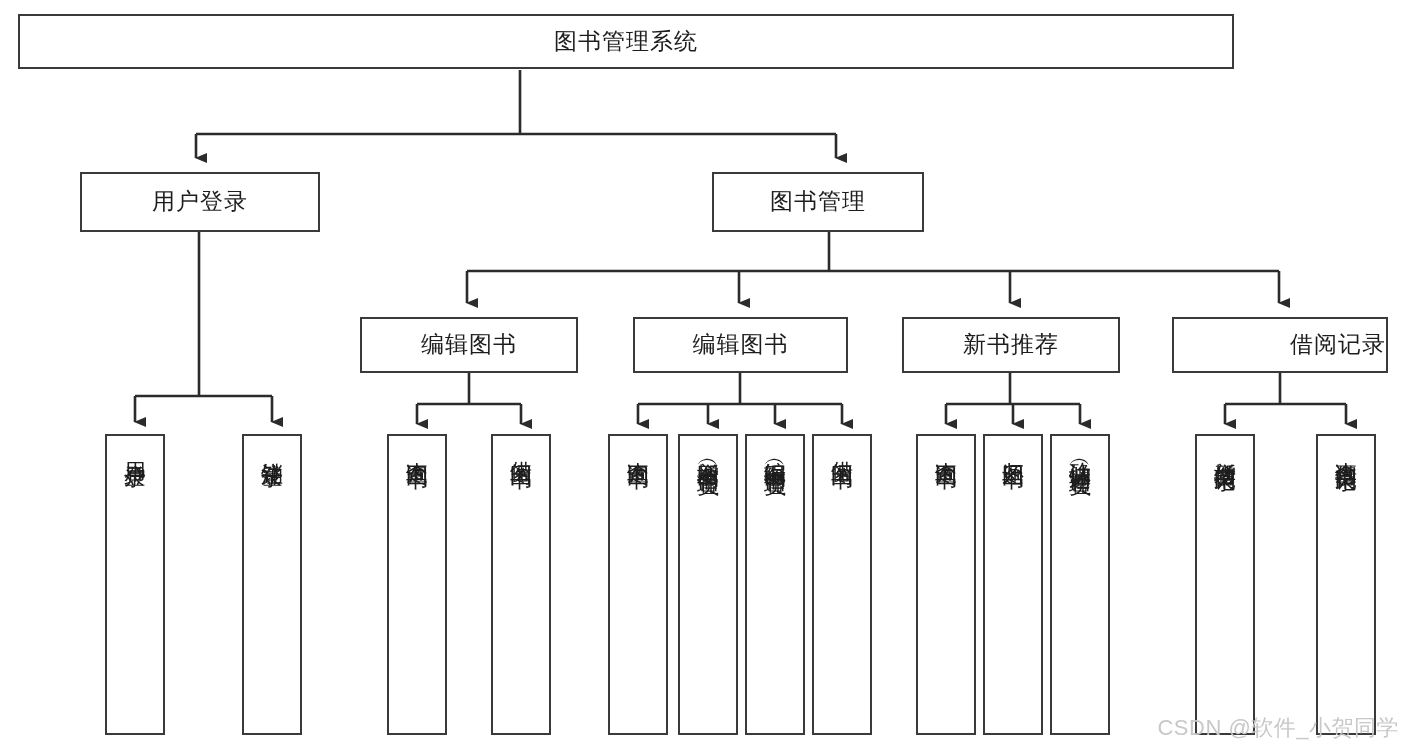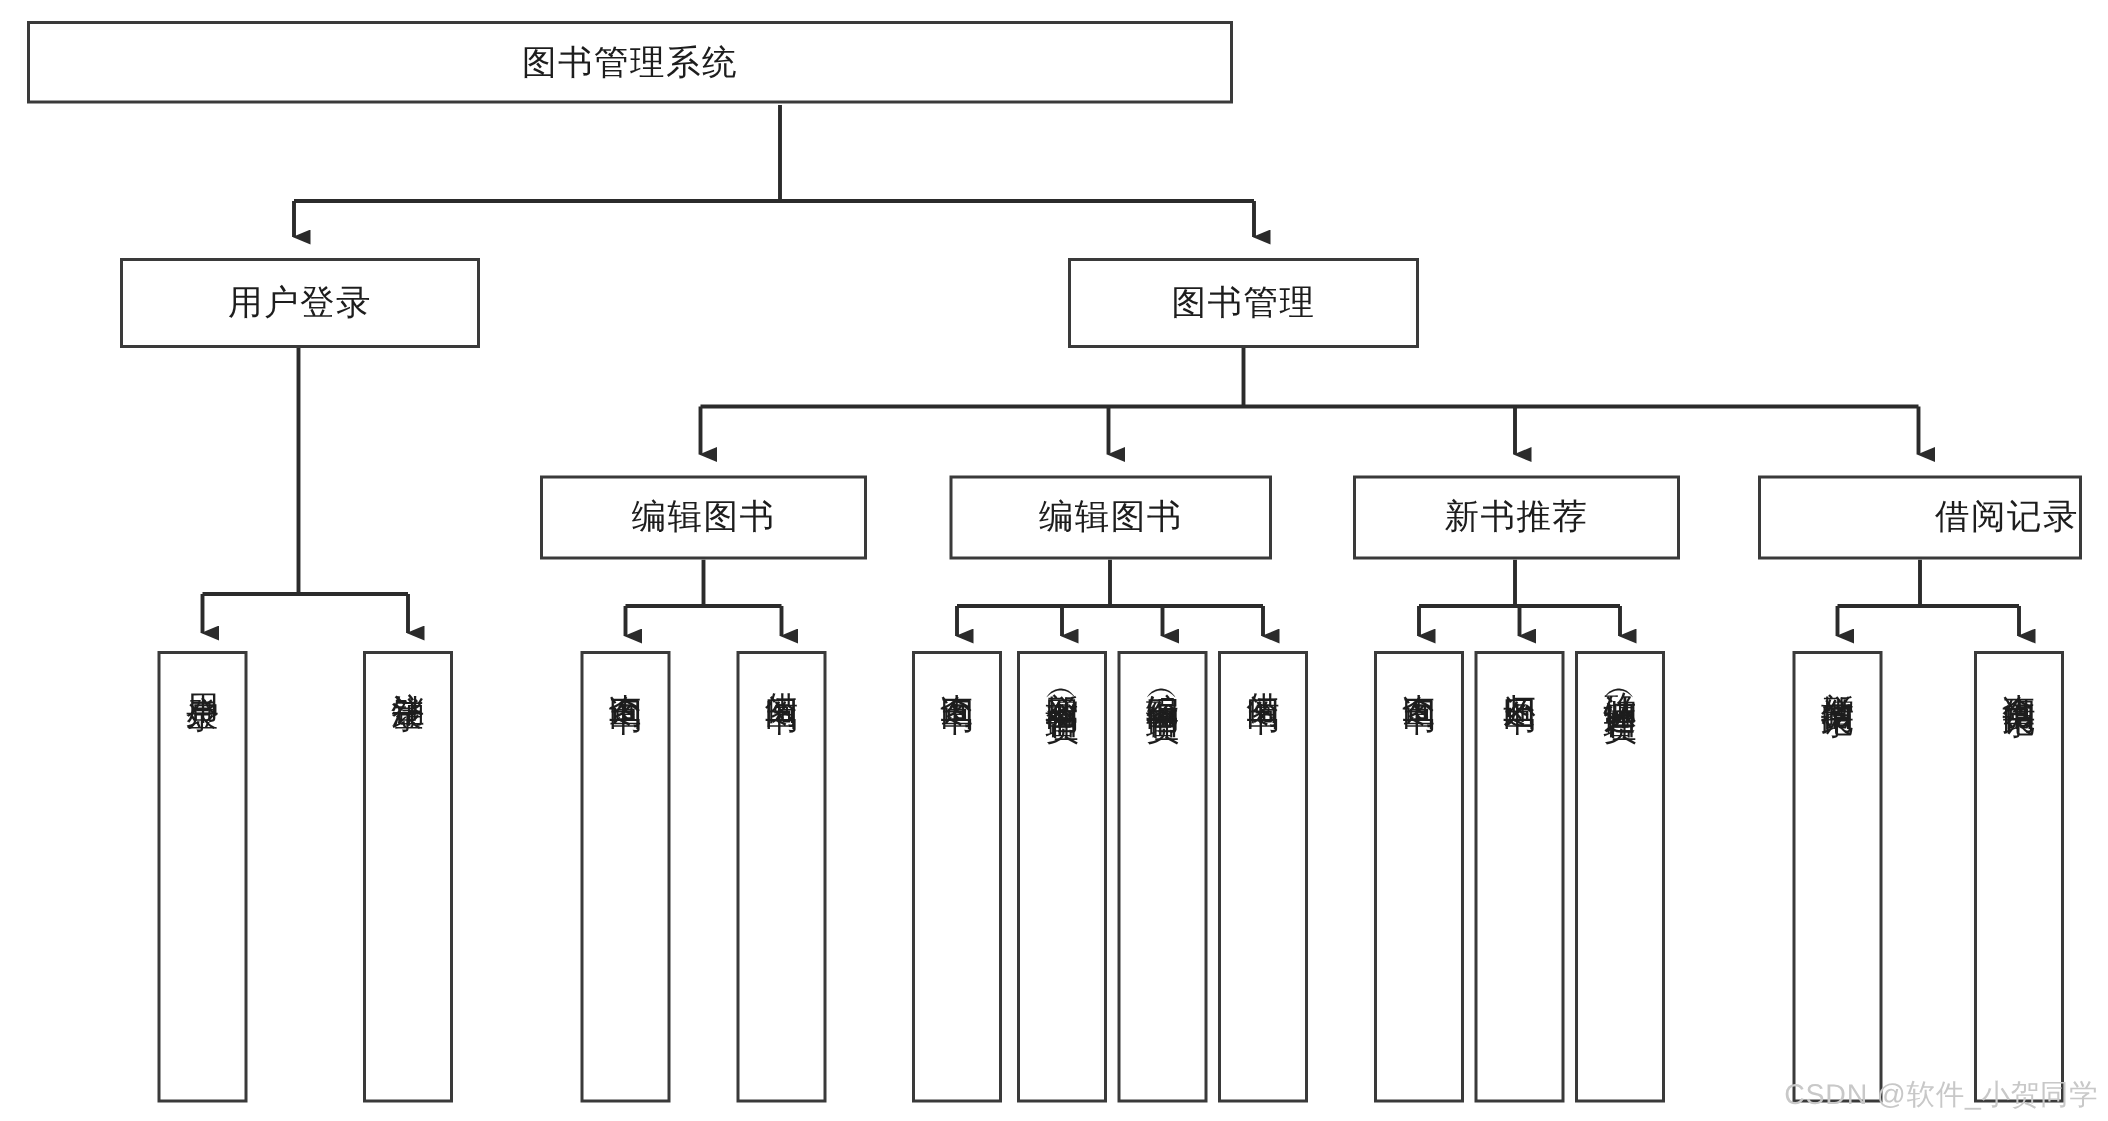--- a/index.html
+++ b/index.html
@@ -55,21 +55,21 @@
     font-size: 22px;
     line-height: 1.28;
     letter-spacing: 2px;
     color: #1d1d1d;
     white-space: nowrap;
   }
   .watermark {
     position: absolute;
     right: 6px;
     bottom: 4px;
-    font-size: 19px;
+    font-size: 22px;
     color: #c8c8c8;
     letter-spacing: 0.5px;
     z-index: 3;
     white-space: nowrap;
   }
 </style>
 </head>
 <body>
 
 <div id="canvas">
@@ -118,28 +118,28 @@
       <path d="M1013,404 L1013,424" marker-end="url(#arr)"></path>
       <path d="M1080,404 L1080,424" marker-end="url(#arr)"></path>
 
       <path d="M1280,373 L1280,404"></path>
       <path d="M1225,404 L1346,404"></path>
       <path d="M1225,404 L1225,424" marker-end="url(#arr)"></path>
       <path d="M1346,404 L1346,424" marker-end="url(#arr)"></path>
     </g>
   </svg>
 
-  <div class="node horiz root" style="left:18px; top:14px; width:804px; height:55px;">
+  <div class="node horiz root" style="left:18px; top:14px; width:1216px; height:55px;">
     <span>图书管理系统</span>
   </div>
 
   <div class="node horiz" style="left:80px; top:172px; width:240px; height:60px;">
     <span>用户登录</span>
   </div>
-  <div class="node horiz" style="left:712px; top:172px; width:234px; height:60px;text-align:right;">
+  <div class="node horiz" style="left:712px; top:172px; width:212px; height:60px;text-align:right;">
     <span>图书管理</span>
   </div>
 
   <div class="node horiz" style="left:360px; top:317px; width:218px; height:56px;">
     <span>编辑图书</span>
   </div>
   <div class="node horiz" style="left:633px; top:317px; width:215px; height:56px;">
     <span>编辑图书</span>
   </div>
   <div class="node horiz" style="left:902px; top:317px; width:218px; height:56px;">

